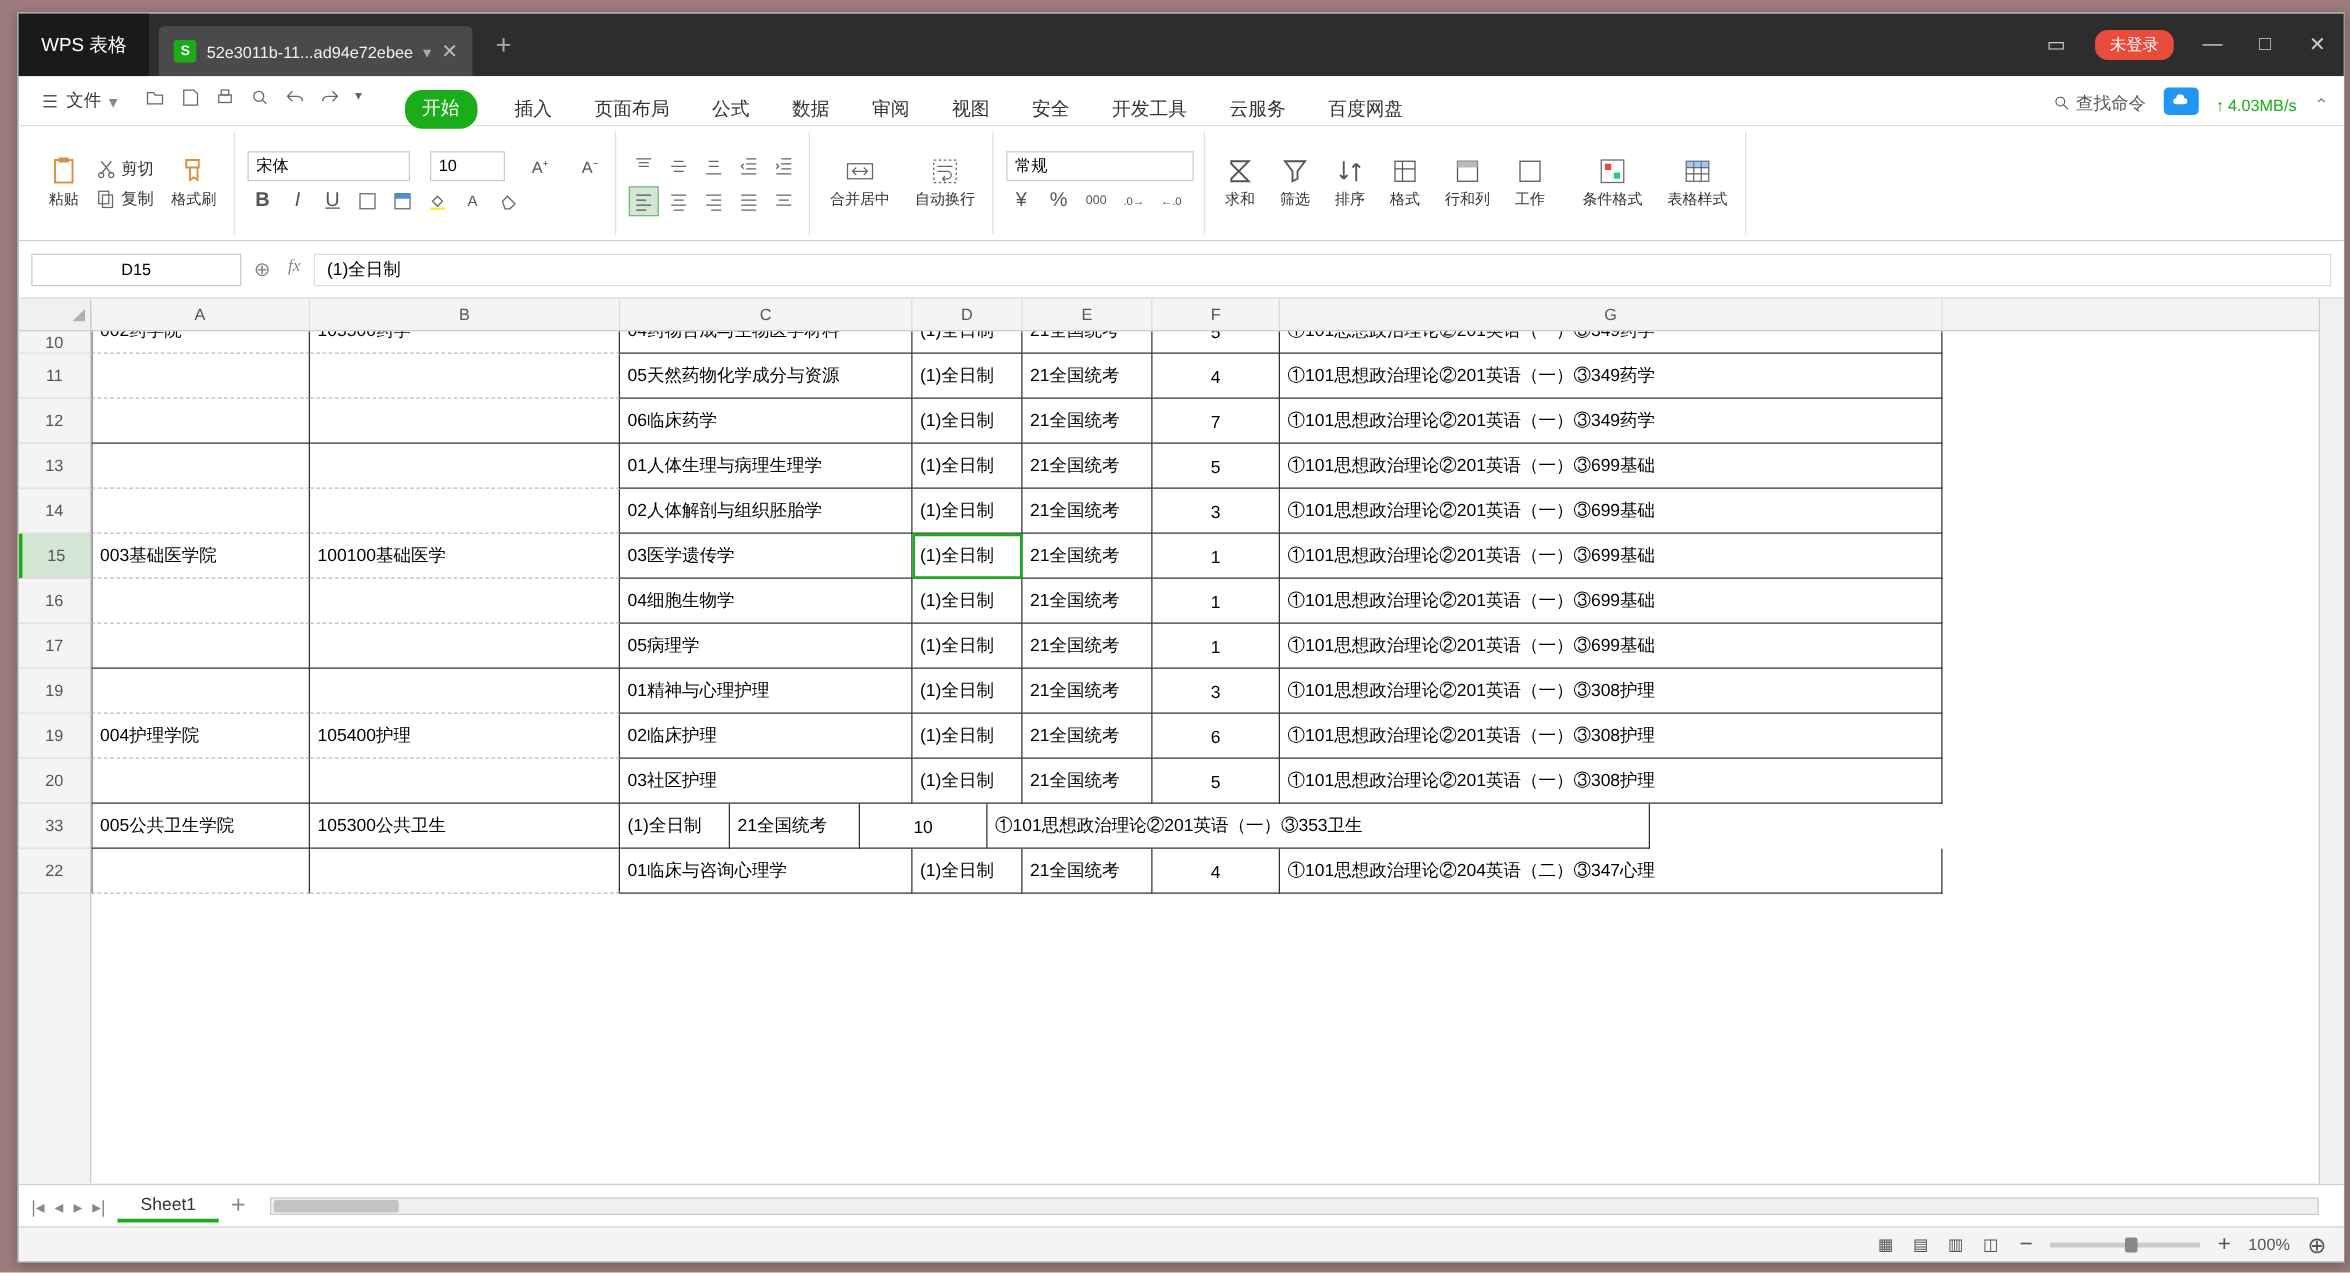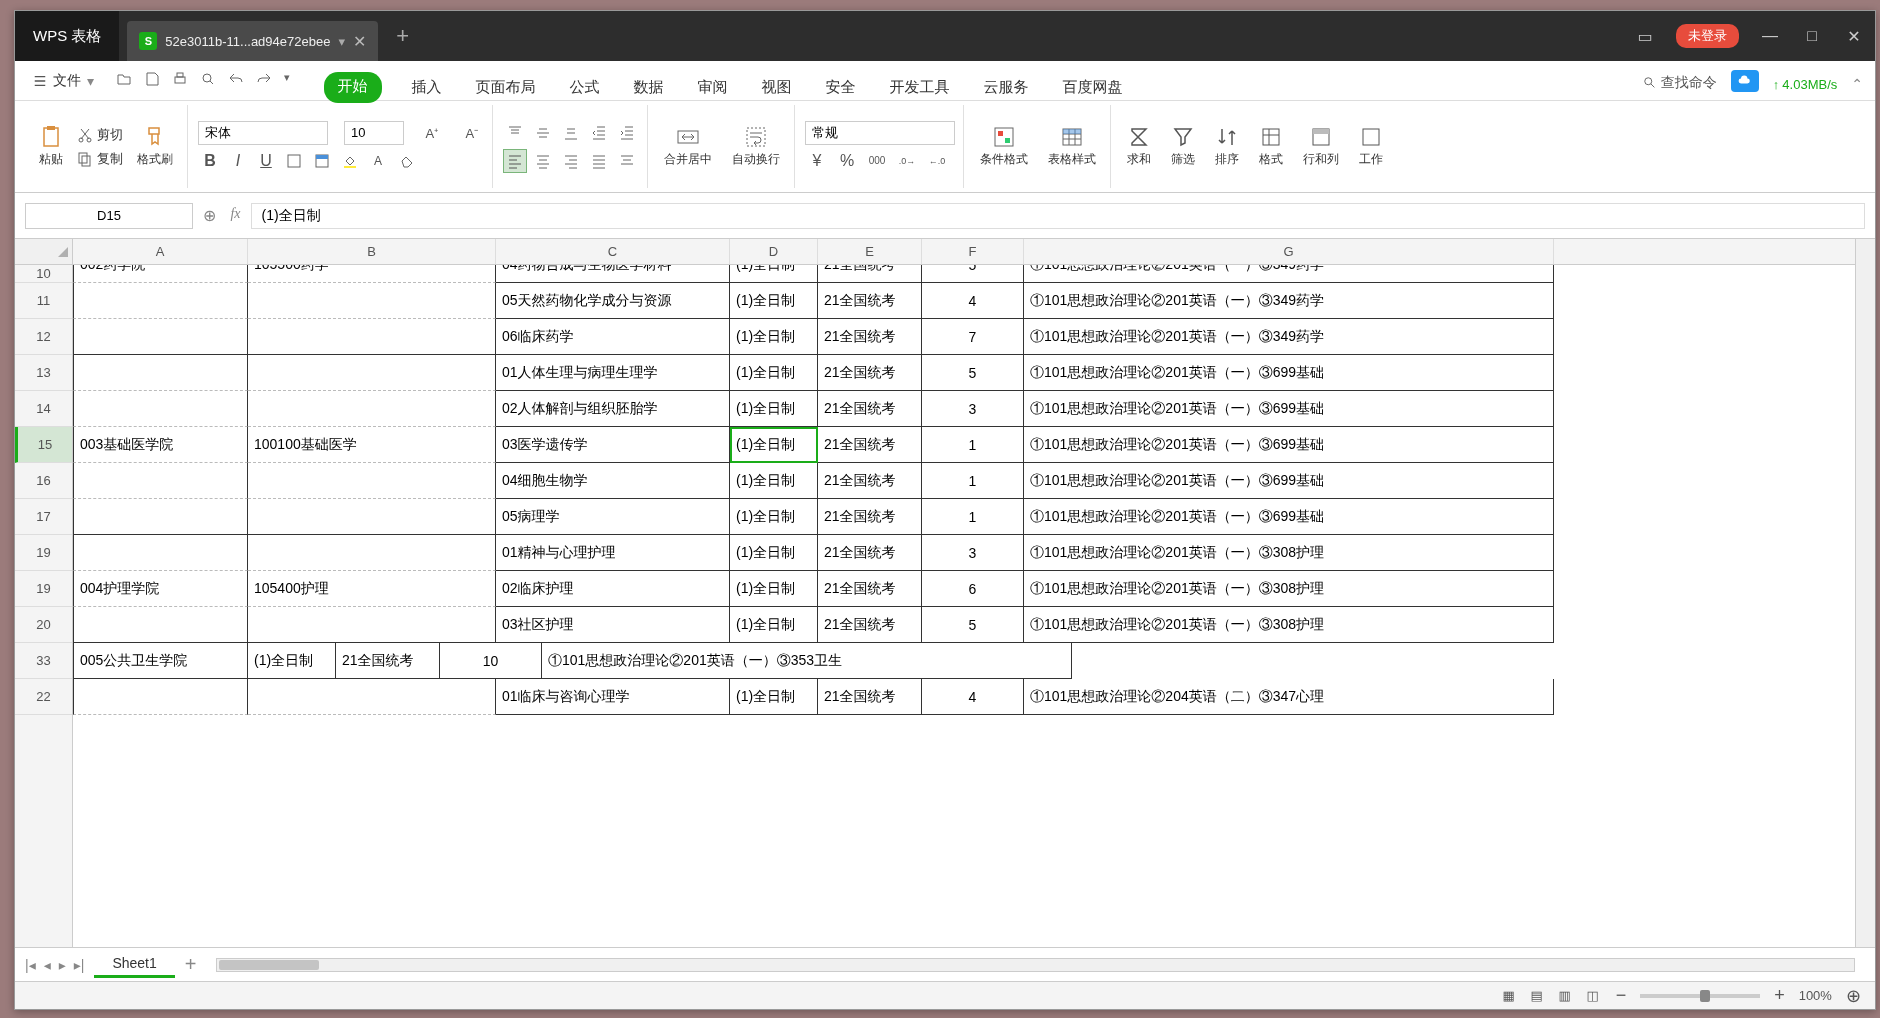--- a/index.html
+++ b/index.html
@@ -342,80 +342,80 @@
         </div>
       <div class="rg-row" style="gap:6px;">
         <div class="btn-sq">¥</div>
         <div class="btn-sq">%</div>
         <div class="btn-sq" style="font-size:10px;">000</div>
         <div class="btn-sq" style="font-size:9px;">.0→</div>
         <div class="btn-sq" style="font-size:9px;">←.0</div>
       </div>
     </div>
 
+    <div class="ribbon-group no-border">
+      <div class="rg-row">
+        <div class="rg-big">
+            <svg viewBox="0 0 24 24">
+              <path d="M5 4h14l-8 8 8 8H5v-2l6-6-6-6z" fill="none" stroke="#555" stroke-width="1.5"></path>
+            </svg>
+            <span>求和</span>
+          </div>
+        <div class="rg-big">
+            <svg viewBox="0 0 24 24">
+              <path d="M4 4h16l-6 8v6l-4 2v-8z" fill="none" stroke="#555" stroke-width="1.5"></path>
+            </svg>
+            <span>筛选</span>
+          </div>
+        <div class="rg-big">
+            <svg viewBox="0 0 24 24">
+              <path d="M7 4v14m0 0l-3-3m3 3l3-3M17 20V6m0 0l-3 3m3-3l3 3" stroke="#555" fill="none" stroke-width="1.5"></path>
+            </svg>
+            <span>排序</span>
+          </div>
+        <div class="rg-big">
+            <svg viewBox="0 0 24 24">
+              <rect x="4" y="4" width="16" height="16" fill="none" stroke="#555"></rect>
+              <path d="M4 10h16M10 4v16" stroke="#555"></path>
+            </svg>
+            <span>格式</span>
+          </div>
+        <div class="rg-big">
+            <svg viewBox="0 0 24 24">
+              <rect x="4" y="4" width="16" height="16" fill="none" stroke="#555"></rect>
+              <rect x="4" y="4" width="16" height="5" fill="#bbb"></rect>
+            </svg>
+            <span>行和列</span>
+          </div>
+        <div class="rg-big">
+            <svg viewBox="0 0 24 24">
+              <rect x="4" y="4" width="16" height="16" fill="none" stroke="#555"></rect>
+            </svg>
+            <span>工作</span>
+          </div>
+      </div>
+    </div>
+
     <div class="ribbon-group">
       <div class="rg-row">
         <div class="rg-big">
             <svg viewBox="0 0 24 24">
               <rect x="3" y="3" width="18" height="18" fill="none" stroke="#666"></rect>
               <rect x="6" y="6" width="5" height="5" fill="#e74c3c"></rect>
               <rect x="13" y="13" width="5" height="5" fill="#2ecc71"></rect>
             </svg>
             <span>条件格式</span>
           </div>
         <div class="rg-big">
             <svg viewBox="0 0 24 24">
               <rect x="3" y="4" width="18" height="16" fill="none" stroke="#666"></rect>
               <path d="M3 9h18M3 14h18M9 4v16M15 4v16" stroke="#666"></path>
               <rect x="3" y="4" width="18" height="5" fill="#4a90d9" opacity="0.5"></rect>
             </svg>
             <span>表格样式</span>
-          </div>
-      </div>
-    </div>
-
-    <div class="ribbon-group no-border">
-      <div class="rg-row">
-        <div class="rg-big">
-            <svg viewBox="0 0 24 24">
-              <path d="M5 4h14l-8 8 8 8H5v-2l6-6-6-6z" fill="none" stroke="#555" stroke-width="1.5"></path>
-            </svg>
-            <span>求和</span>
-          </div>
-        <div class="rg-big">
-            <svg viewBox="0 0 24 24">
-              <path d="M4 4h16l-6 8v6l-4 2v-8z" fill="none" stroke="#555" stroke-width="1.5"></path>
-            </svg>
-            <span>筛选</span>
-          </div>
-        <div class="rg-big">
-            <svg viewBox="0 0 24 24">
-              <path d="M7 4v14m0 0l-3-3m3 3l3-3M17 20V6m0 0l-3 3m3-3l3 3" stroke="#555" fill="none" stroke-width="1.5"></path>
-            </svg>
-            <span>排序</span>
-          </div>
-        <div class="rg-big">
-            <svg viewBox="0 0 24 24">
-              <rect x="4" y="4" width="16" height="16" fill="none" stroke="#555"></rect>
-              <path d="M4 10h16M10 4v16" stroke="#555"></path>
-            </svg>
-            <span>格式</span>
-          </div>
-        <div class="rg-big">
-            <svg viewBox="0 0 24 24">
-              <rect x="4" y="4" width="16" height="16" fill="none" stroke="#555"></rect>
-              <rect x="4" y="4" width="16" height="5" fill="#bbb"></rect>
-            </svg>
-            <span>行和列</span>
-          </div>
-        <div class="rg-big">
-            <svg viewBox="0 0 24 24">
-              <rect x="4" y="4" width="16" height="16" fill="none" stroke="#555"></rect>
-            </svg>
-            <span>工作</span>
           </div>
       </div>
     </div>
   </div>
 
   <div class="formulabar">
     <input class="namebox" readonly="" value="D15" style="">
     <div class="fb-btns">
       <span style="font-size:16px;">⊕</span>
       <span class="fb-fx">fx</span>
@@ -544,20 +544,21 @@
           <div class="cell bl" style="width: 175px;"></div>
           <div class="cell" style="width: 248px;"></div>
           <div class="cell" style="width: 234px;">03社区护理</div>
           <div class="cell" style="width: 88px;">(1)全日制</div>
           <div class="cell" style="width: 104px;">21全国统考</div>
           <div class="cell center" style="width: 102px;">5</div>
           <div class="cell" style="width: 530px;">①101思想政治理论②201英语（一）③308护理</div>
         </div>
         <div class="row">
           <div class="cell bl" style="width: 175px;">005公共卫生学院</div>
+          <div class="cell" style="width: 248px;">105300公共卫生</div>
           <div class="cell" style="width: 88px;">(1)全日制</div>
           <div class="cell" style="width: 104px;">21全国统考</div>
           <div class="cell center" style="width: 102px;">10</div>
           <div class="cell" style="width: 530px;">①101思想政治理论②201英语（一）③353卫生</div>
         </div>
         <div class="row">
           <div class="cell bl nbb" style="width: 175px;"></div>
           <div class="cell nbb" style="width: 248px;"></div>
           <div class="cell" style="width: 234px;">01临床与咨询心理学</div>
           <div class="cell" style="width: 88px;">(1)全日制</div>

